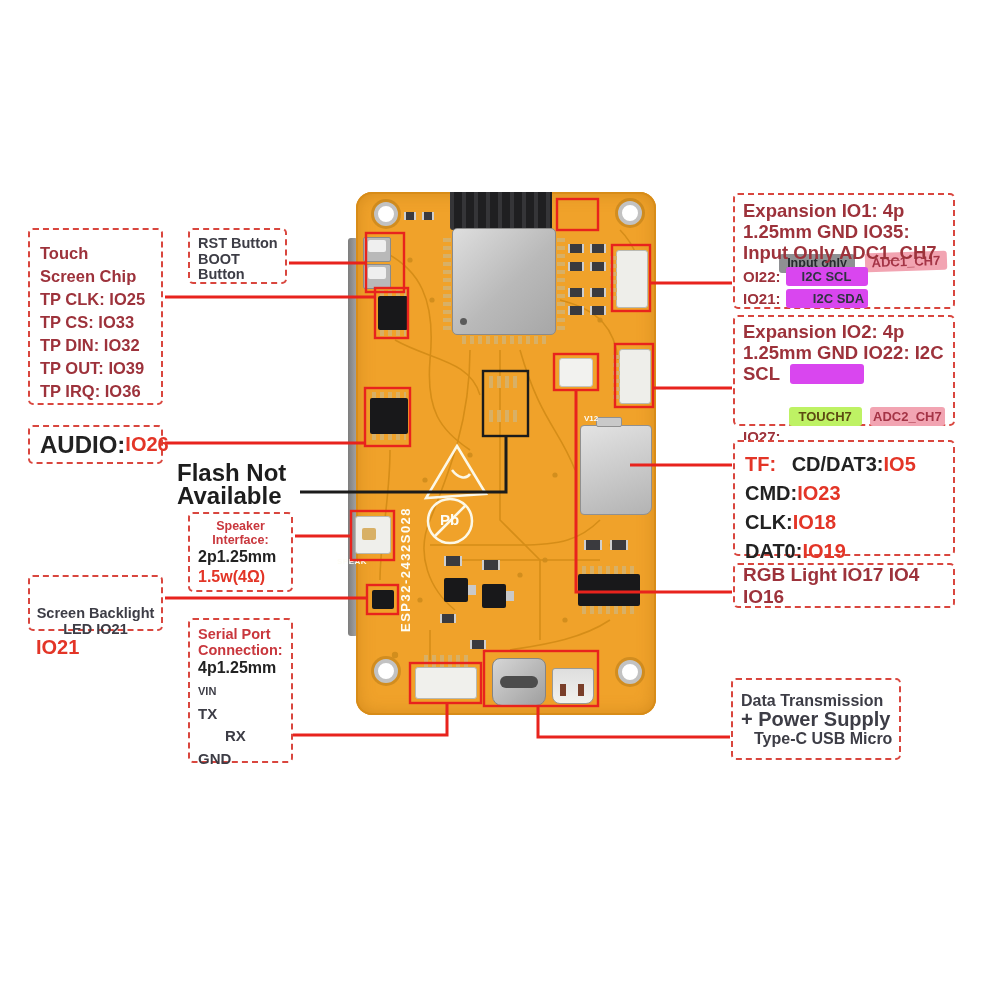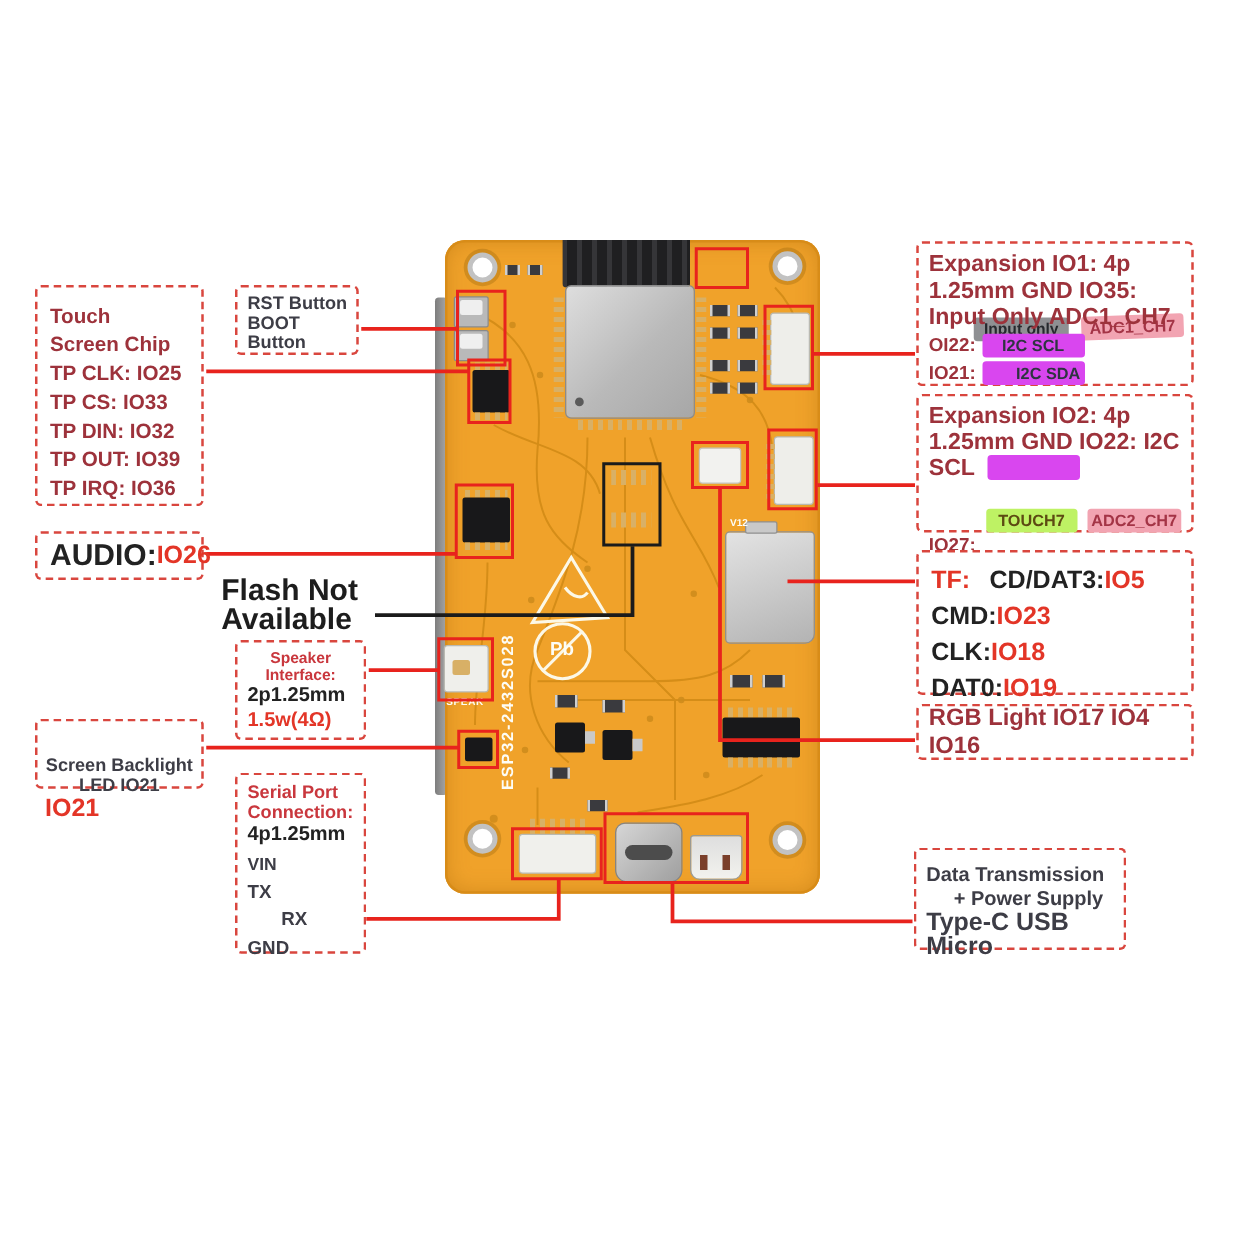--- a/index.html
+++ b/index.html
@@ -153,21 +153,21 @@
             border:1px solid #848484;border-radius:8px 8px 10px 10px;"></div>
 <div class="cmp" style="left:500px;top:676px;width:38px;height:12px;background:#4c4c4c;border-radius:6px;"></div>
 <div class="cmp" style="left:552px;top:668px;width:42px;height:36px;background:linear-gradient(#dedede,#f2f2ee);
             border:1px solid #9a9a94;border-radius:3px 3px 8px 8px;"></div>
 <div class="cmp" style="left:560px;top:684px;width:6px;height:12px;background:#7a3f2a;"></div>
 <div class="cmp" style="left:578px;top:684px;width:6px;height:12px;background:#7a3f2a;"></div>
 
 <div class="silk" style="left:398px;top:420px;width:18px;height:212px;writing-mode:vertical-rl;transform:rotate(180deg);
             font-size:13px;letter-spacing:1.5px;">ESP32-2432S028</div>
 <div class="silk" style="left:440px;top:511px;font-size:15px;">Pb</div>
-<div class="silk" style="left:357px;top:557px;font-size:8px;letter-spacing:.5px;">SPEAK</div>
+<div class="silk" style="left:337px;top:557px;font-size:8px;letter-spacing:.5px;">SPEAK</div>
 <div class="silk" style="left:584px;top:414px;font-size:8px;">V12</div>
 
 <svg width="1001" height="1001" viewBox="0 0 1001 1001" style="pointer-events:none;">
   <g stroke="#e8231d" stroke-width="2.4" fill="none">
     <rect x="366" y="233" width="38" height="59"></rect>
     <rect x="375" y="288" width="33" height="50"></rect>
     <rect x="557" y="199" width="41" height="31"></rect>
     <rect x="612" y="245" width="38" height="66"></rect>
     <rect x="615" y="344" width="38" height="63"></rect>
     <rect x="554" y="354" width="44" height="36"></rect>
@@ -283,25 +283,25 @@
 <div class="box" style="left:28px;top:575px;width:135px;height:56px;padding:4px 0 0 0;">
   <div class="t-dark" style="font-size:14.5px;line-height:16px;text-align:center;margin-top:24px;">Screen Backlight</div>
   <div class="t-dark" style="font-size:14.5px;line-height:16px;text-align:center;">LED IO21</div>
   <div class="t-red" style="font-size:20px;line-height:20px;padding-left:6px;">IO21</div>
 </div>
 
 <div class="box" style="left:188px;top:618px;width:105px;height:145px;padding:6px 0 0 8px;">
   <div style="font-size:14.5px;line-height:16px;color:#c9373d;">Serial Port</div>
   <div style="font-size:14.5px;line-height:16px;color:#c9373d;">Connection:</div>
   <div class="t-black" style="font-size:16px;line-height:19px;">4p1.25mm</div>
-  <div class="t-dark" style="font-size:14px;line-height:22.5px;margin-top:3px;">VIN</div>
+  <div class="t-dark" style="font-size:11px;line-height:22.5px;margin-top:3px;">VIN</div>
   <div class="t-dark" style="font-size:15px;line-height:22.5px;">TX</div>
   <div class="t-dark" style="font-size:15px;line-height:22.5px;margin-left:27px;">RX</div>
   <div class="t-dark" style="font-size:15px;line-height:22.5px;">GND</div>
 </div>
 
 <div class="box" style="left:731px;top:678px;width:170px;height:82px;padding:11px 0 0 8px;">
   <div class="t-dark" style="font-size:16px;line-height:19px;">Data Transmission</div>
-  <div class="t-dark" style="font-size:16px;line-height:19px;margin-left:22px;">+ Power Supply</div>
-  <div class="t-dark" style="font-size:20px;line-height:19px;">Type-C USB Micro</div>
+  <div class="t-dark" style="font-size:20px;line-height:19px;">+ Power Supply</div>
+  <div class="t-dark" style="font-size:16px;line-height:19px;margin-left:13px;">Type-C USB Micro</div>
 </div>
 
 </div>
 
 </body></html>

